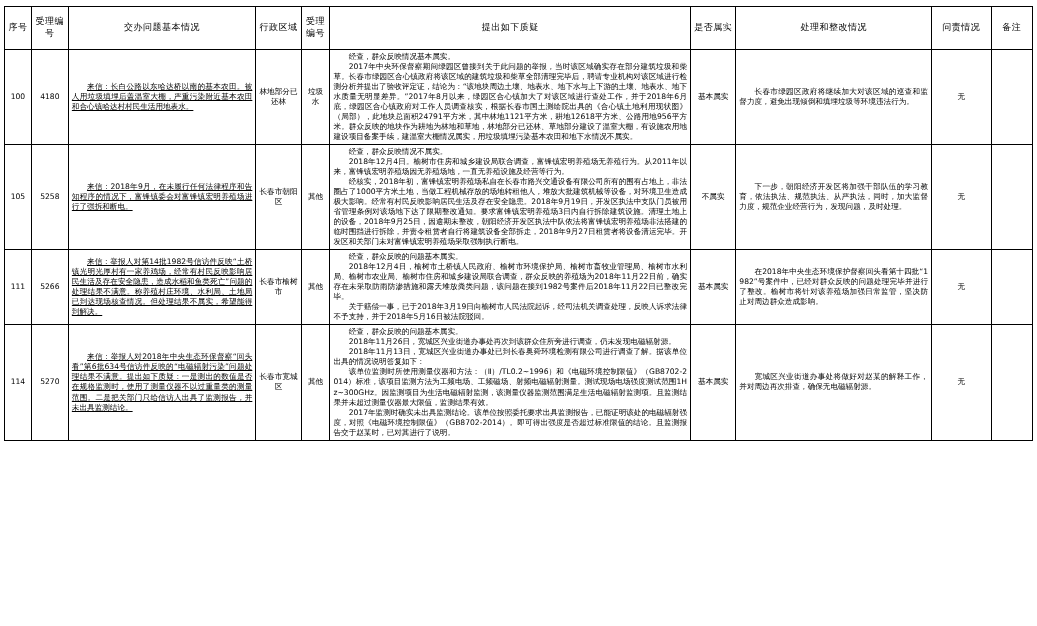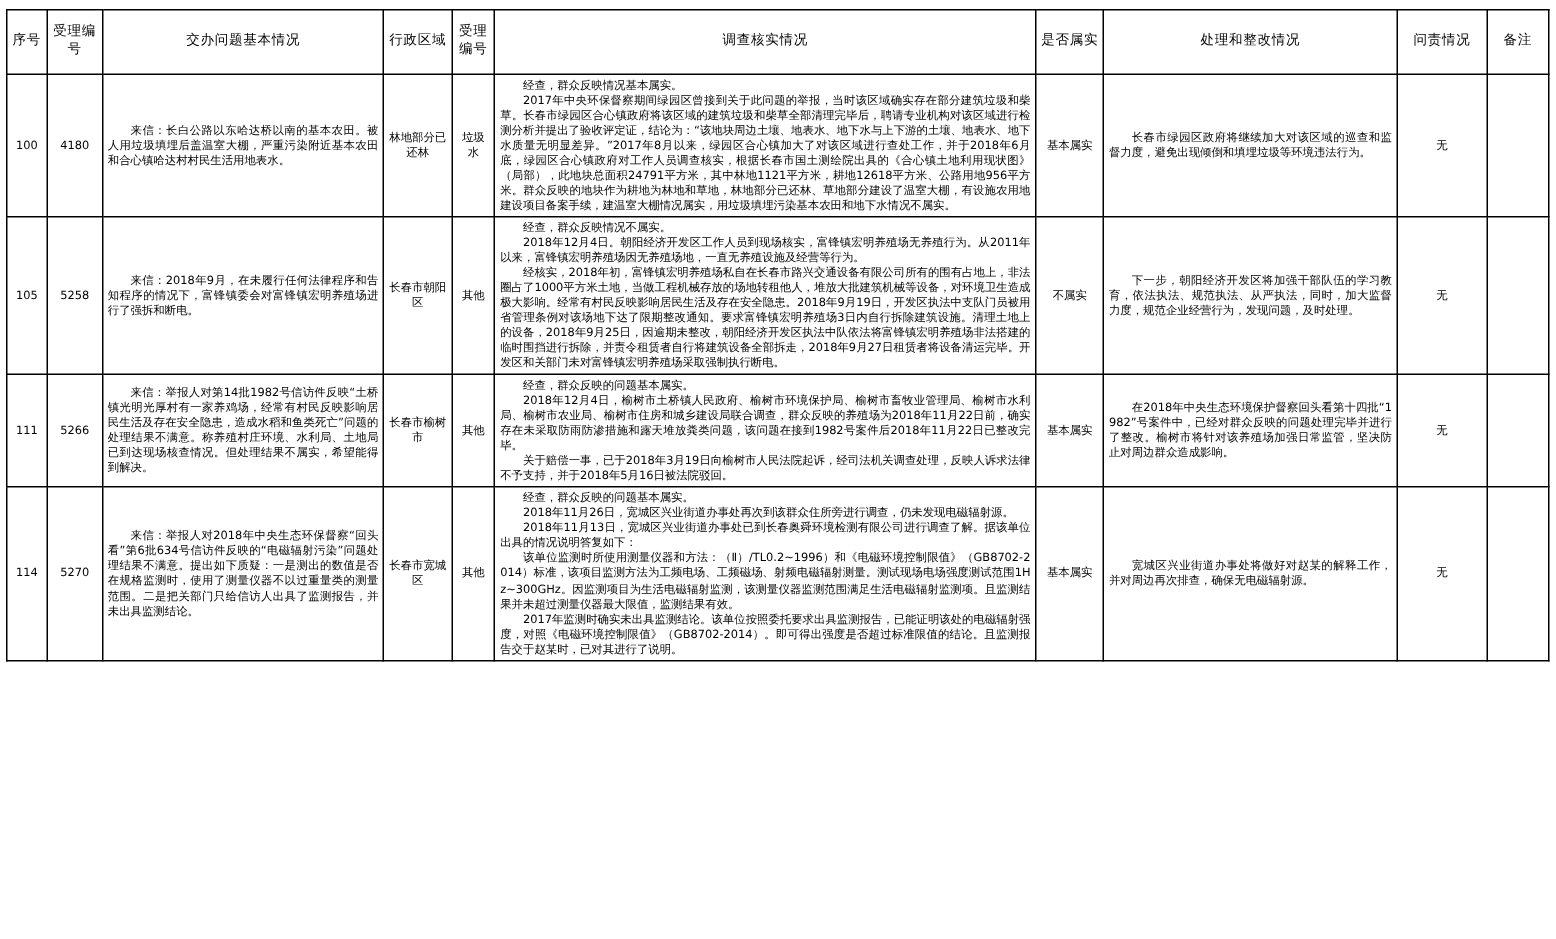--- a/index.html
+++ b/index.html
@@ -59,21 +59,21 @@
     text-align: center;
   }
   td.seq, td.num { font-size: 8.6px; }
   td.region, td.type, td.true { font-size: 8px; line-height: 1.3; }
   td.account, td.remark { font-size: 8.2px; }
   td.basic, td.verify, td.handle {
     text-align: justify;
     text-justify: inter-ideograph;
     vertical-align: top;
   }
-  td.basic { padding-top: 4px; }
+  td.basic { padding-top: 4px; text-decoration: underline; }
   td.verify { padding-top: 4px; margin-top: 34px; }
   td.handle { vertical-align: middle; }
   p.para {
     margin: 0;
     text-indent: 2em;
   }
 </style>
 </head>
 <body>
 
@@ -91,21 +91,21 @@
       <col class="c-account">
       <col class="c-remark">
     </colgroup>
     <thead>
       <tr>
         <th>序号</th>
         <th>受理编号</th>
         <th>交办问题基本情况</th>
         <th>行政区域</th>
         <th>受理编号</th>
-        <th>调查核实情况</th>
+        <th>提出如下质疑</th>
         <th>是否属实</th>
         <th>处理和整改情况</th>
         <th>问责情况</th>
         <th>备注</th>
       </tr>
     </thead>
     <tbody>
       <tr>
         <td class="seq">100</td>
         <td class="num">4180</td>
@@ -128,21 +128,21 @@
       <tr>
         <td class="seq">105</td>
         <td class="num">5258</td>
         <td class="basic">
             <p class="para">来信：2018年9月，在未履行任何法律程序和告知程序的情况下，富锋镇委会对富锋镇宏明养殖场进行了强拆和断电。</p>
           </td>
         <td class="region">长春市朝阳区</td>
         <td class="type">其他</td>
         <td class="verify">
             <p class="para">经查，群众反映情况不属实。</p>
-            <p class="para">2018年12月4日。朝阳经济开发区工作人员到现场核实，富锋镇宏明养殖场无养殖行为。从2011年以来，富锋镇宏明养殖场因无养殖场地，一直无养殖设施及经营等行为。</p>
+            <p class="para">2018年12月4日。榆树市住房和城乡建设局联合调查，富锋镇宏明养殖场无养殖行为。从2011年以来，富锋镇宏明养殖场因无养殖场地，一直无养殖设施及经营等行为。</p>
             <p class="para">经核实，2018年初，富锋镇宏明养殖场私自在长春市路兴交通设备有限公司所有的围有占地上，非法圈占了1000平方米土地，当做工程机械存放的场地转租他人，堆放大批建筑机械等设备，对环境卫生造成极大影响。经常有村民反映影响居民生活及存在安全隐患。2018年9月19日，开发区执法中支队门员被用省管理条例对该场地下达了限期整改通知。要求富锋镇宏明养殖场3日内自行拆除建筑设施。清理土地上的设备，2018年9月25日，因逾期未整改，朝阳经济开发区执法中队依法将富锋镇宏明养殖场非法搭建的临时围挡进行拆除，并责令租赁者自行将建筑设备全部拆走，2018年9月27日租赁者将设备清运完毕。开发区和关部门未对富锋镇宏明养殖场采取强制执行断电。</p>
           </td>
         <td class="true">不属实</td>
         <td class="handle">
             <p class="para">下一步，朝阳经济开发区将加强干部队伍的学习教育，依法执法、规范执法、从严执法，同时，加大监督力度，规范企业经营行为，发现问题，及时处理。</p>
           </td>
         <td class="account">无</td>
         <td class="remark"></td>
       </tr>
       <tr>

